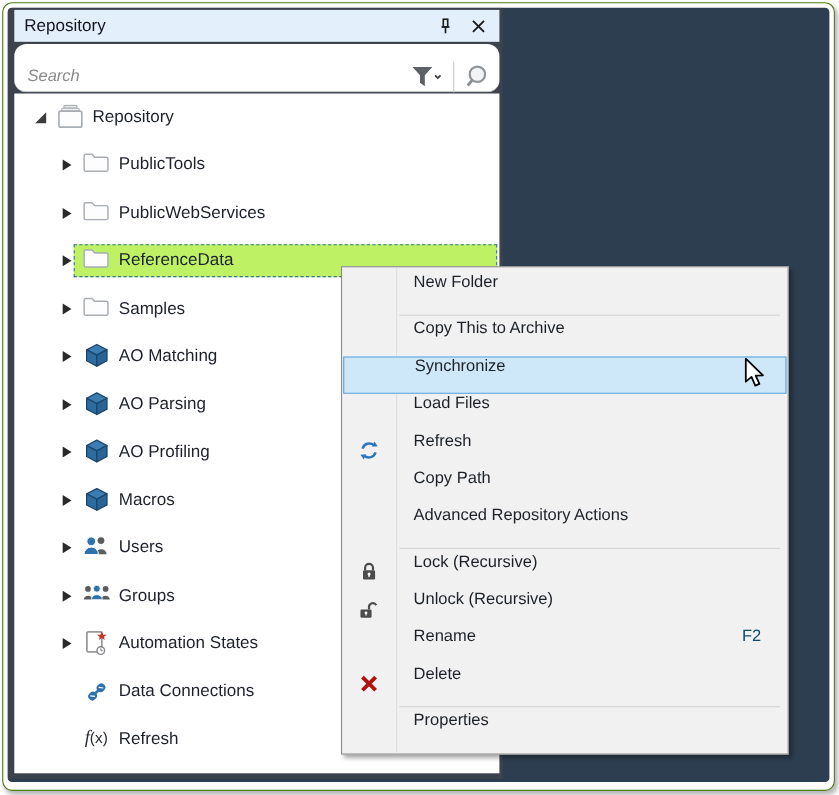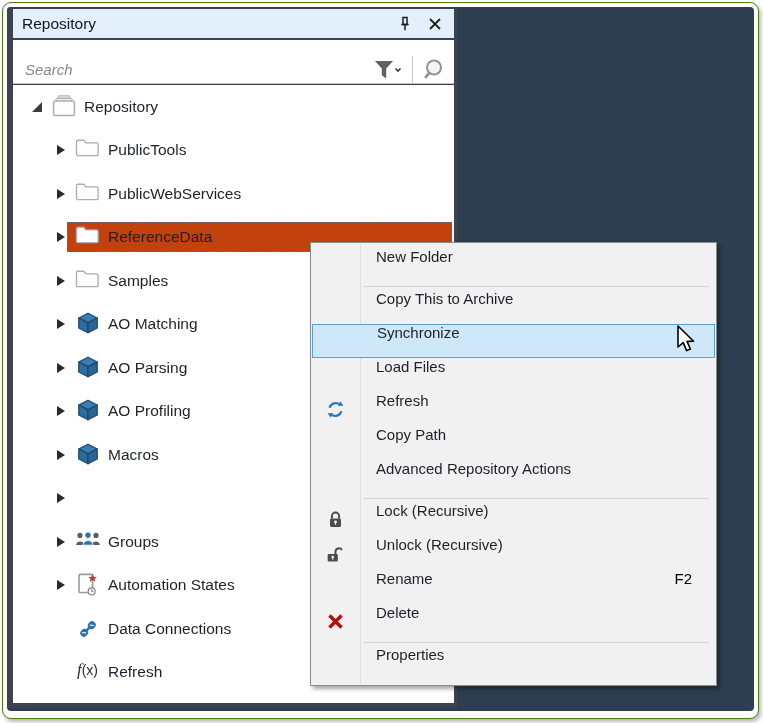--- a/index.html
+++ b/index.html
@@ -9,50 +9,50 @@
   .canvas{position:absolute;left:4px;top:4px;width:747px;height:704px;background:#2d3e50;border-radius:4px;overflow:hidden;}
 
   
   .panel{position:absolute;left:0;top:0;width:450px;height:701px;background:#3d434e;}
   .titlebar{position:absolute;left:6px;top:2px;right:3px;height:29px;background:#e3effa;
     display:flex;align-items:center;padding:0 9px;box-sizing:border-box;}
   .titlebar .title{font-size:15.5px;color:#14141e;flex:1;}
   .tb-btn{width:20px;height:20px;display:flex;align-items:center;justify-content:center;cursor:default;}
   .tb-btn + .tb-btn{margin-left:10px;}
   .searchrow{position:absolute;left:6px;top:33px;right:3px;height:44px;background:#fff;
-    border-bottom:1px solid #c6c6c6;display:flex;align-items:center;box-sizing:border-box;padding:16px 8px 0 10px;}
+    border-bottom:1px solid #c6c6c6;display:flex;align-items:center;box-sizing:border-box;padding:16px 8px 0 10px;border-radius:11px;}
   .search-input{flex:1;border:none;outline:none;font-family:"Liberation Sans",sans-serif;
     font-size:15px;font-style:italic;color:#444;background:transparent;}
   .search-input::placeholder{color:#8a8a8a;font-style:italic;}
   .vsep{width:1px;height:28px;background:#c9c9c9;margin:0 9px;}
   .tree{position:absolute;left:6px;top:78px;right:3px;bottom:5px;background:#fff;overflow:hidden;}
 
   
   .trow{height:43.5px;display:flex;align-items:center;}
   .exp{width:13px;flex:0 0 13px;display:flex;align-items:center;justify-content:center;}
   .lv0 .exp{margin-left:17px;}
   .lv1 .exp{margin-left:41px;}
   .exp-collapsed{width:0;height:0;border-left:8px solid #2a2a2a;border-top:5.5px solid transparent;border-bottom:5.5px solid transparent;}
   .exp-expanded{width:0;height:0;border-bottom:10px solid #3c3c3c;border-left:10px solid transparent;}
   .item-body{display:flex;align-items:center;flex:1;height:30px;border:1px dashed transparent;
     margin-right:2px;padding-left:6px;box-sizing:border-box;}
-  .trow.selected .item-body{background:#c2410c;border-color:#3e74a4;}
+  .trow.selected .item-body{background:#bef264;border-color:#3e74a4;}
   .ticon{width:27px;height:24px;flex:0 0 27px;display:flex;align-items:flex-start;justify-content:center;}
   .tlabel{font-size:15.5px;color:#1d212b;margin-left:7px;white-space:nowrap;}
   .fx{font-size:14px;color:#2a2d33;white-space:nowrap;}
   .fx i{font-family:"Liberation Serif",serif;font-size:17px;font-style:italic;}
 
   
   .menu{position:absolute;left:303px;top:235px;width:407px;background:#f1f1f2;
     border:1px solid #8b8b8b;box-shadow:3px 3px 4px rgba(0,0,0,.35);padding:5px 0;box-sizing:border-box;}
   .menu::before{content:'';position:absolute;left:49px;top:1px;bottom:1px;width:1px;background:#dfdfdf;}
   .mi{position:relative;height:34px;display:flex;}
   .mi-icon{width:49px;flex:0 0 49px;display:flex;align-items:center;justify-content:center;}
   .mi-label{font-size:15px;color:#1c2027;margin-left:16px;white-space:nowrap;}
-  .mi-shortcut{margin-left:auto;margin-right:24px;font-size:15px;color:#000000;}
+  .mi-shortcut{margin-left:auto;margin-right:24px;font-size:15px;color:#0c4a6e;}
   .mi.hl{background:#cfe8f9;box-shadow:inset 0 0 0 1px #57a0d9;margin:0 1px;}
   .msep{height:1px;background:#d4d4d4;margin:3.5px 7px 3.5px 52px;}
 
   .cursor{position:absolute;left:668px;top:318px;pointer-events:none;}
 </style>
 </head>
 <body>
 
 <div class="outer">
   <div class="canvas">
@@ -234,20 +234,31 @@
                 </svg>
               </span>
       <span class="tlabel">Macros</span>
     </span>
   </div>
 
   <div class="trow lv1">
     <span class="exp">
               <span class="exp-collapsed"></span>
             </span>
+    <span class="item-body">
+      <span class="ticon">
+                <svg width="25" height="19" viewBox="0 0 22 16">
+                  <circle cx="14.8" cy="4.4" r="2.7" fill="#5a5c5e"></circle>
+                  <path d="M10.6,15.3 a4.4,4.7 0 0 1 8.7,0 Z" fill="#5a5c5e"></path>
+                  <circle cx="7" cy="5" r="3.5" fill="#2d72ad" stroke="#fff" stroke-width=".8"></circle>
+                  <path d="M1.2,15.6 a5.8,6 0 0 1 11.6,0 Z" fill="#2d72ad" stroke="#fff" stroke-width=".8"></path>
+                </svg>
+              </span>
+      <span class="tlabel">Users</span>
+    </span>
   </div>
 
   <div class="trow lv1">
     <span class="exp">
               <span class="exp-collapsed"></span>
             </span>
     <span class="item-body">
       <span class="ticon">
                 <svg width="26" height="16" viewBox="0 0 24 14">
                   <circle cx="4.6" cy="4.6" r="2.4" fill="#5a5c5e"></circle>

